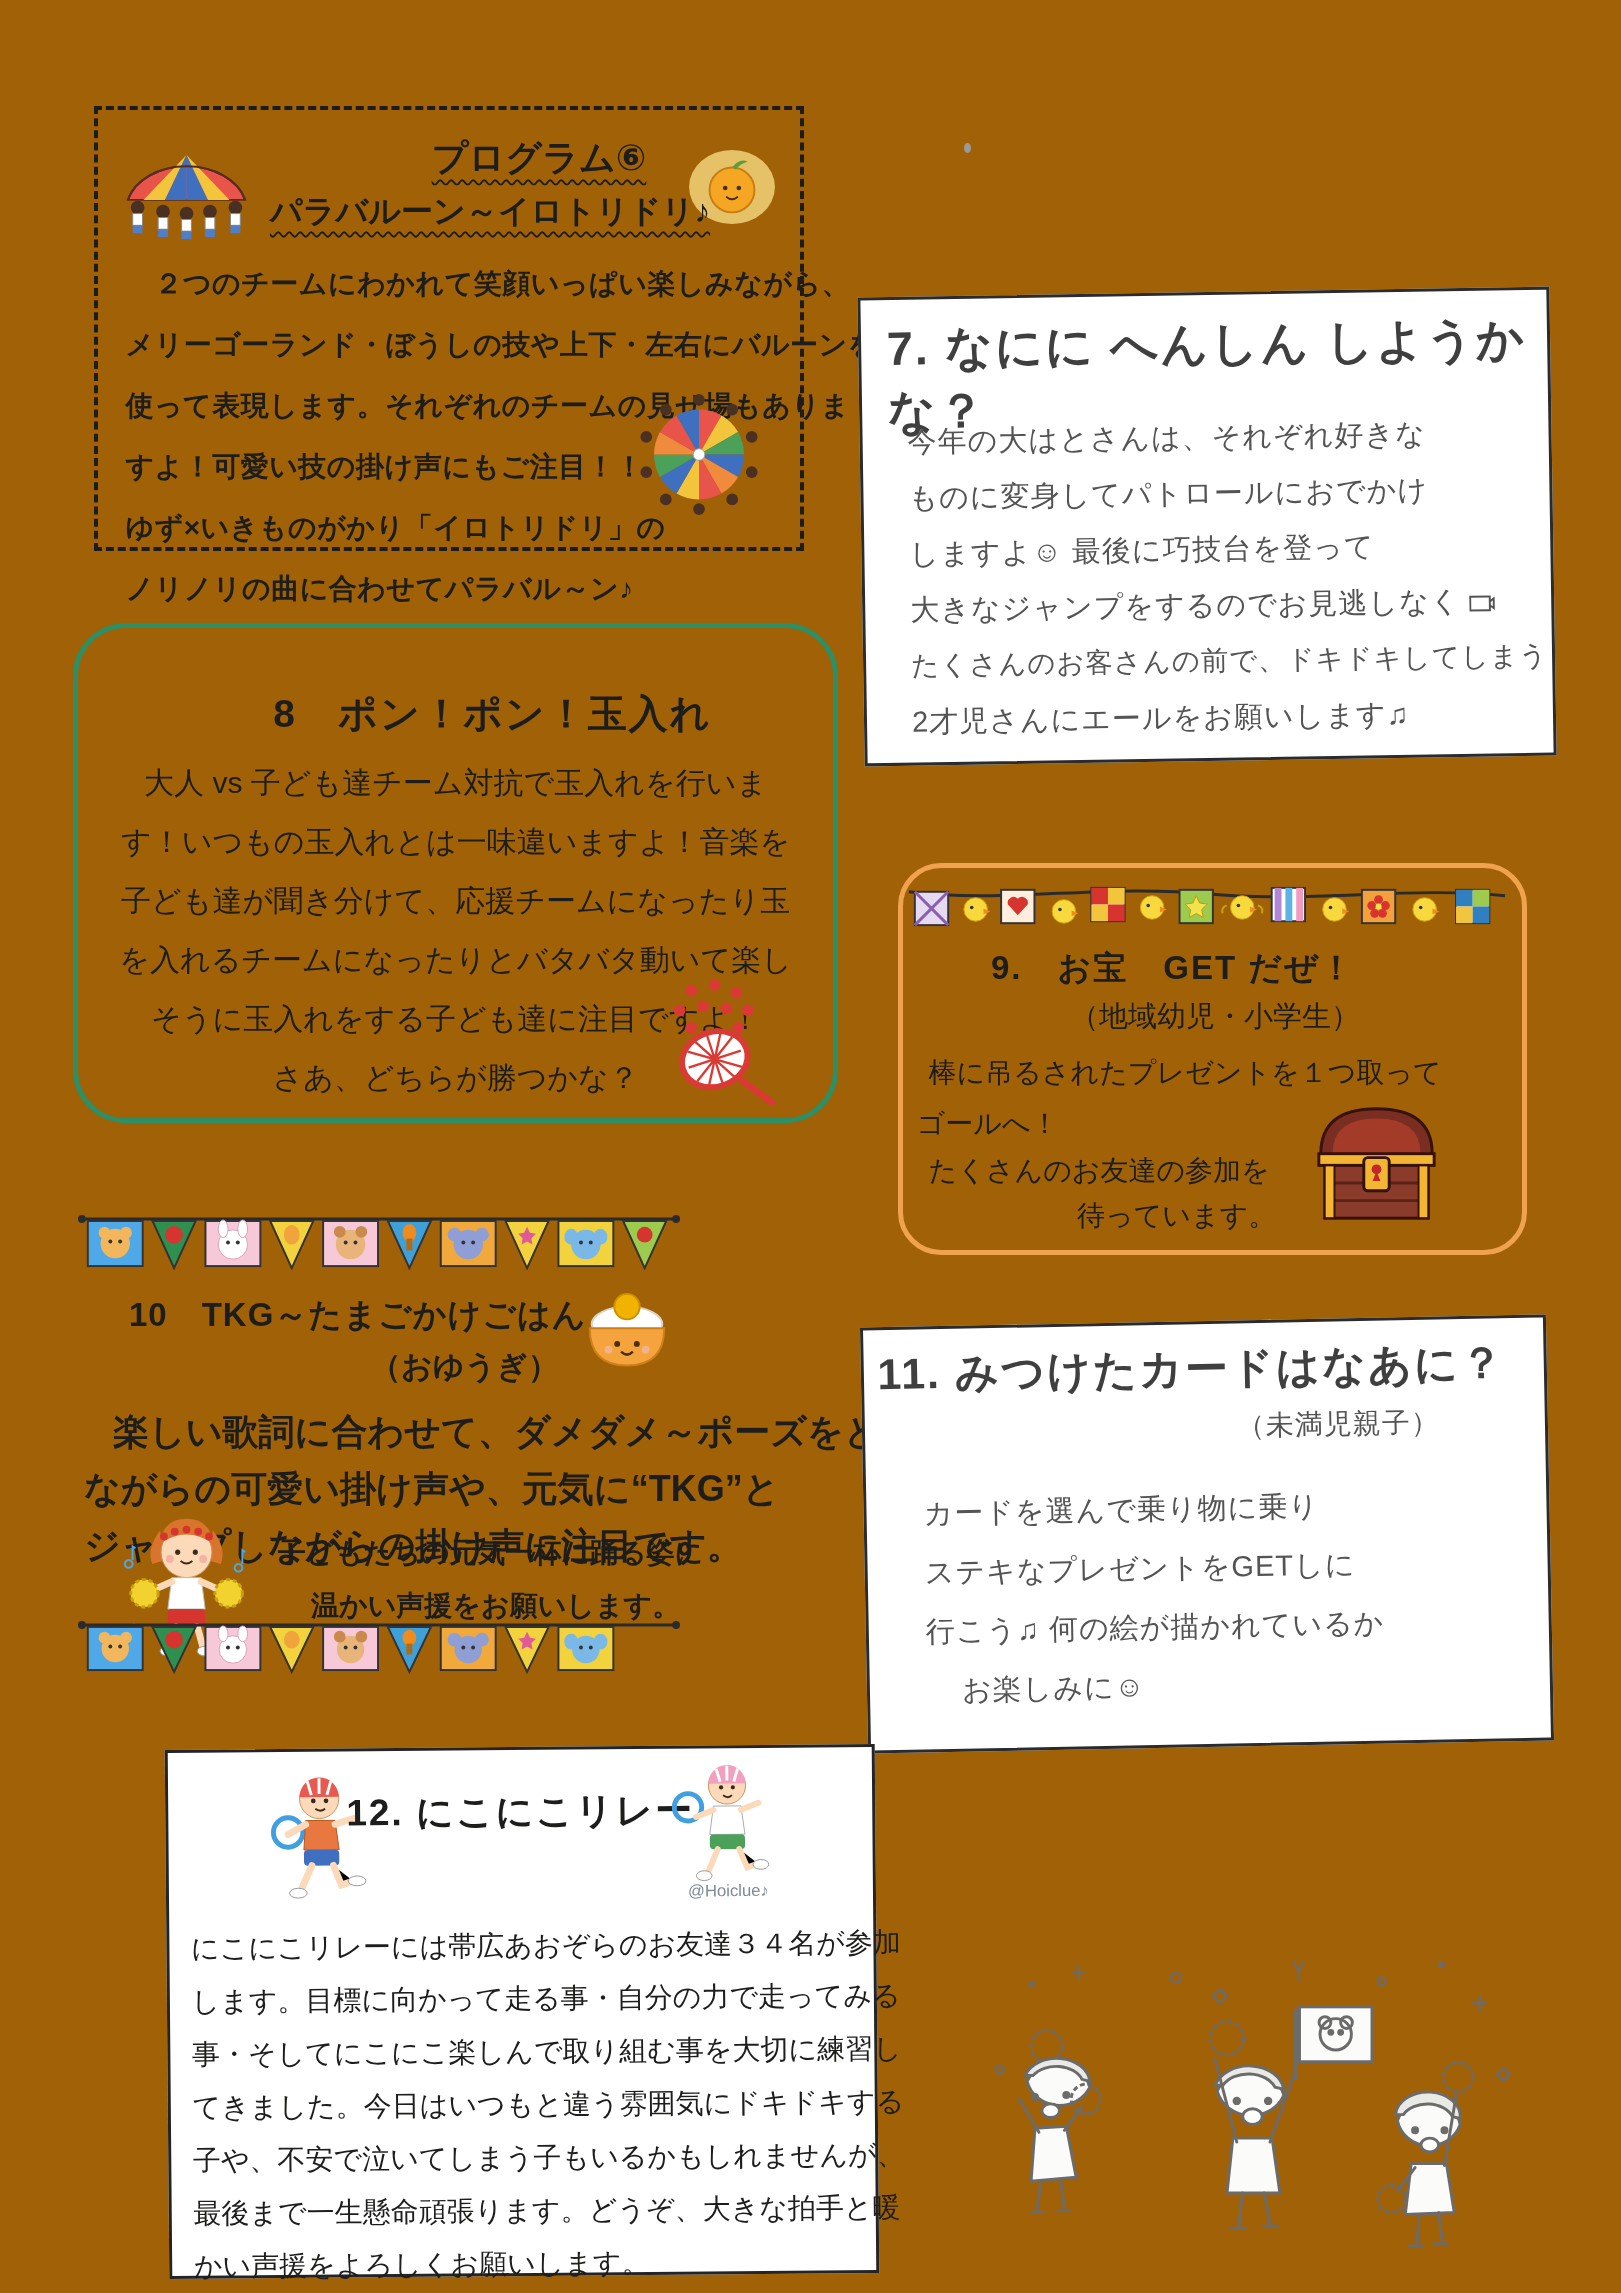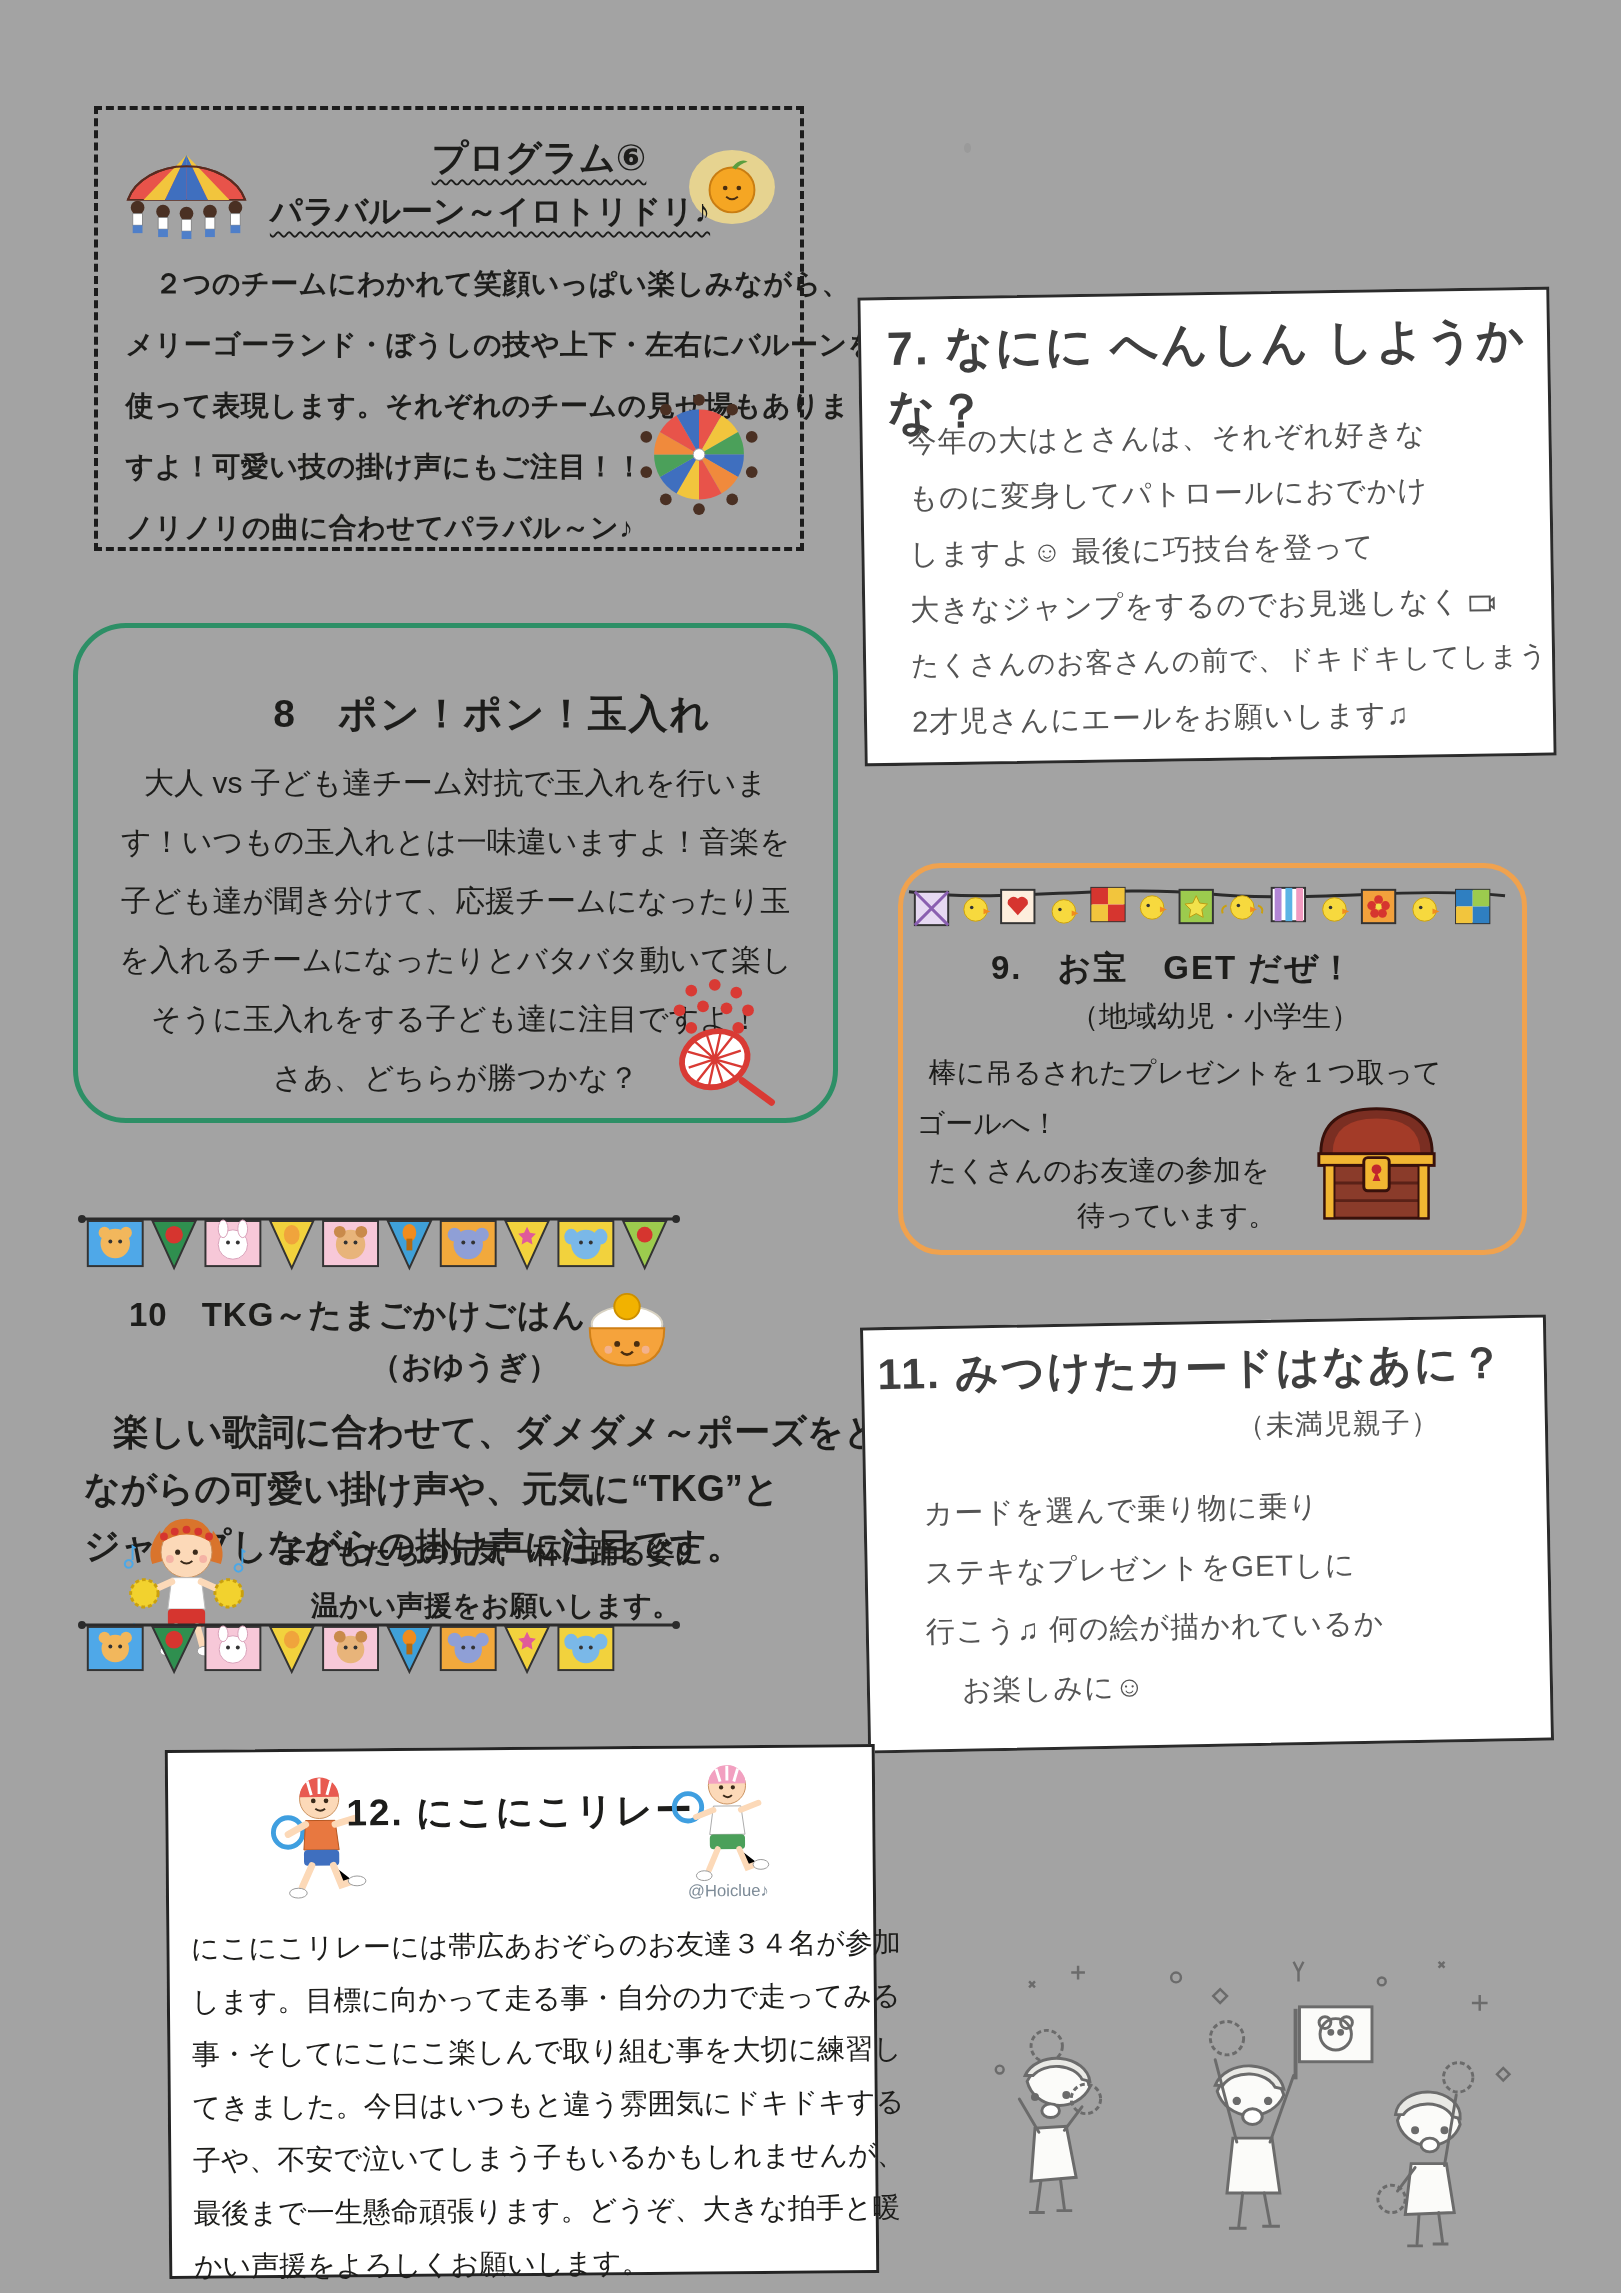--- a/index.html
+++ b/index.html
@@ -1,16 +1,16 @@
 <!DOCTYPE html>
 <html><head>
 <meta charset="utf-8">
 <style>
   html,body{margin:0;padding:0;background:#d9d9d9;}
-  .page{position:relative;width:1621px;height:2294px;background:#a3a3a3;overflow:hidden;
+  .page{position:relative;width:1621px;height:2294px;background:#a16207;overflow:hidden;
         font-family:"Liberation Sans","DejaVu Sans",sans-serif;color:#1d1d1b;}
   .abs{position:absolute;}
   .line{white-space:nowrap;}
 
   
   .box1{left:94px;top:106px;width:702px;height:437px;border:4.9px dashed #1c1c1c;}
   .b1-title{left:186px;top:23.5px;width:510px;text-align:center;font-size:36px;font-weight:800;
             text-decoration:underline wavy 2px #1d1d1b;text-underline-offset:8.8px;}
   .b1-sub{left:108px;top:80px;width:568px;text-align:center;font-size:32px;font-weight:800;
           text-decoration:underline wavy 2px #1d1d1b;text-underline-offset:8.8px;}
@@ -113,20 +113,21 @@
           <circle cx="53" cy="42" r="2.4" fill="#4a2e10"></circle>
         <path d="M40,51 q6,5 12,0" stroke="#4a2e10" stroke-width="2" fill="none"></path>
       </svg>
     </span>
     <div class="abs b1-sub">パラバルーン～イロトリドリ♪</div>
     <div class="abs b1-body">
       <div class="line indent">２つのチームにわかれて笑顔いっぱい楽しみながら、</div>
       <div class="line">メリーゴーランド・ぼうしの技や上下・左右にバルーンを</div>
       <div class="line">使って表現します。それぞれのチームの見せ場もありま</div>
       <div class="line">すよ！可愛い技の掛け声にもご注目！！</div>
+      <div class="line">ゆず×いきものがかり「イロトリドリ」の</div>
       <div class="line">ノリノリの曲に合わせてパラバル～ン♪</div>
     </div>
     <span class="abs" style="right:11.8px;top:282px;">
       <svg width="178" height="125" viewBox="0 0 182 128">
         <g transform="translate(91,64)">
           <g>
             <path d="M0,0 L0,-46 A46,46 0 0 1 23,-40 Z" fill="#e8534a"></path>
               <path d="M0,0 L23,-40 A46,46 0 0 1 40,-23 Z" fill="#f2c53d"></path>
             <path d="M0,0 L40,-23 A46,46 0 0 1 46,0 Z" fill="#4ba05a"></path>
               <path d="M0,0 L46,0 A46,46 0 0 1 40,23 Z" fill="#3f6fbf"></path>

